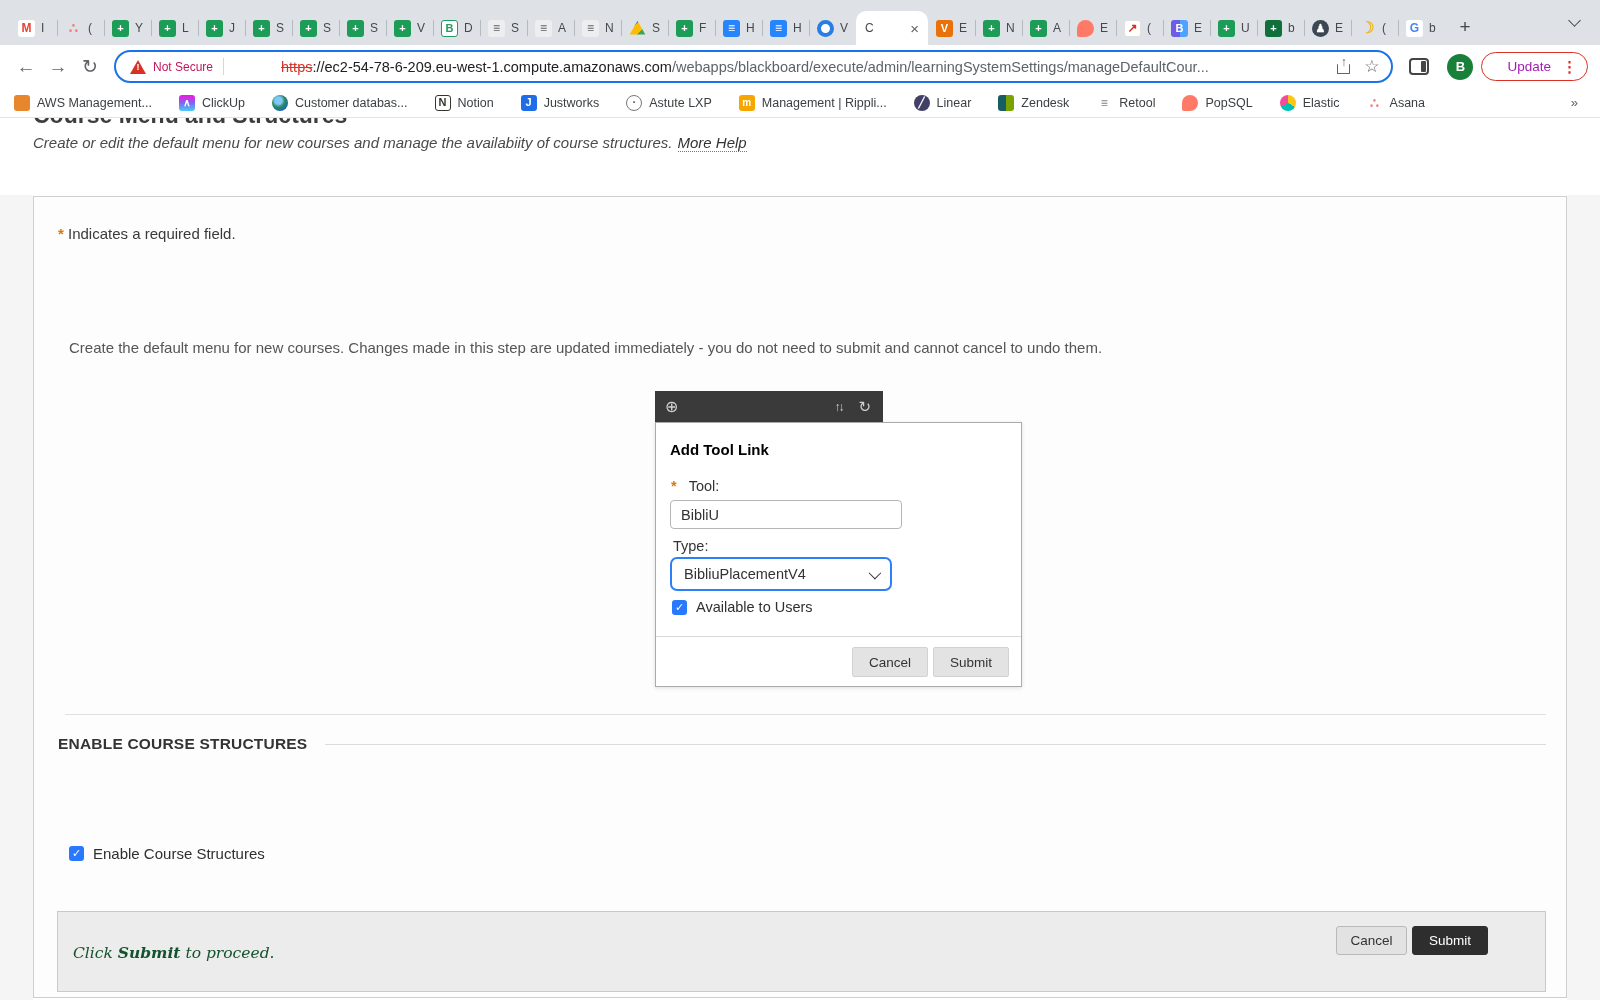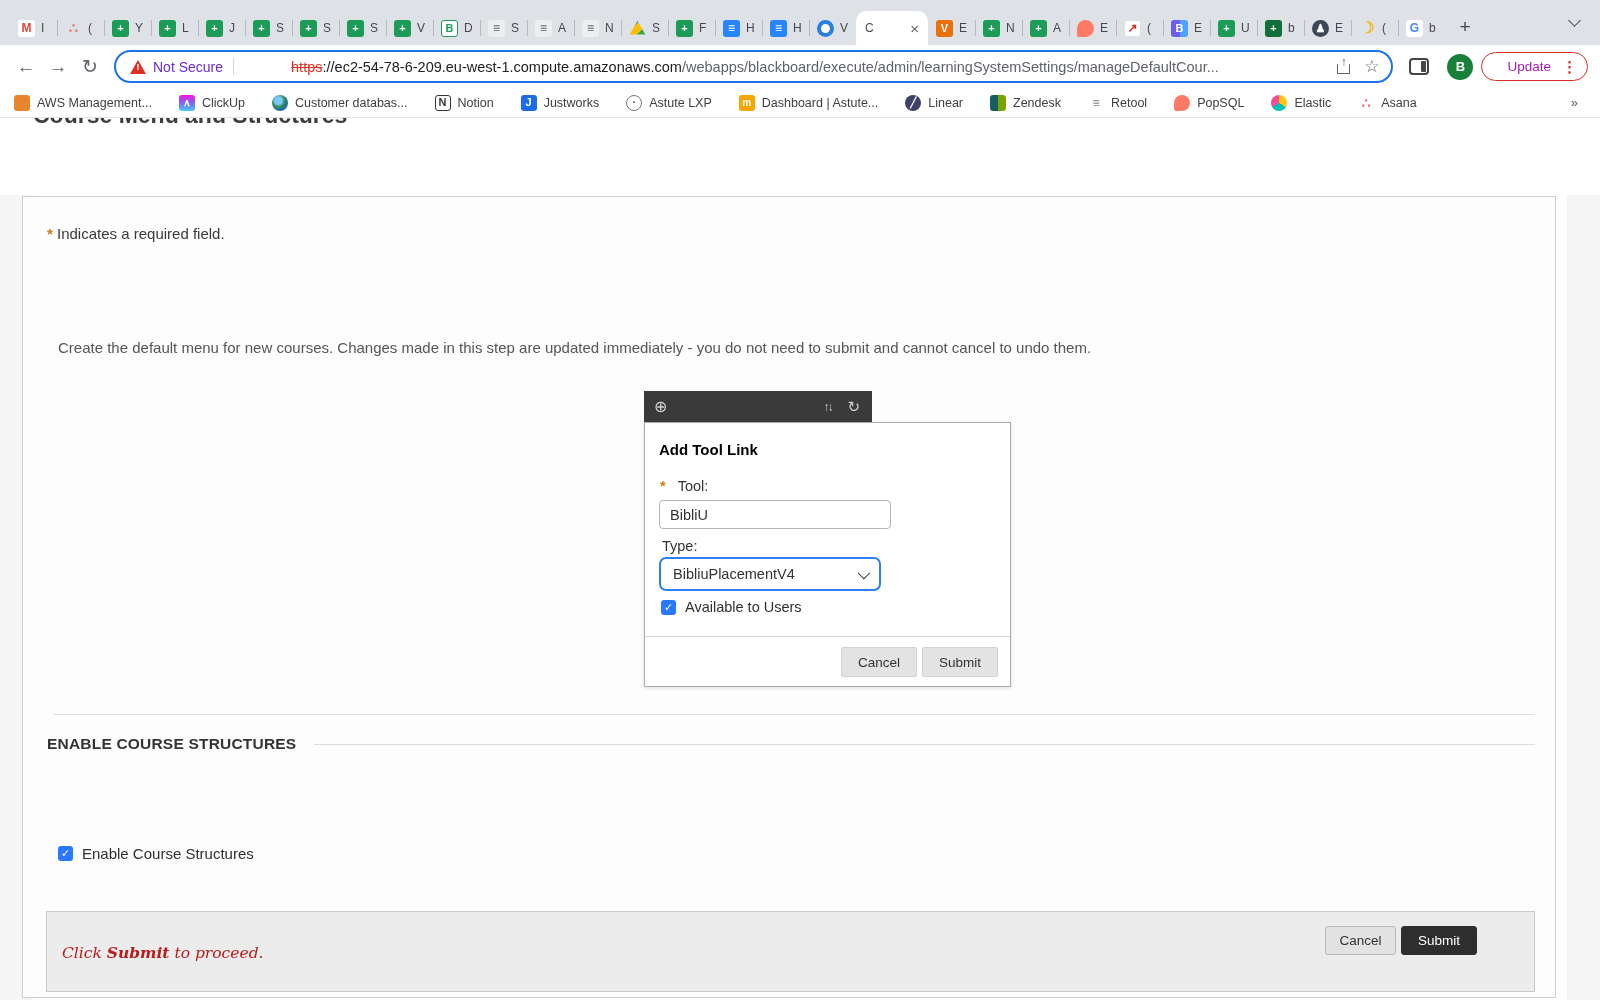--- a/index.html
+++ b/index.html
@@ -47,21 +47,21 @@
   .fav-zendesk { background:linear-gradient(90deg,#175e63 48%,#78a300 52%); }
   .fav-retool { background:#fff; color:#7c7f84; font-size:12px; }
   .fav-elastic { background:conic-gradient(#fec514 0 120deg,#00bfb3 0 240deg,#f04e98 0 360deg); border-radius:50%; }
 
   
   .navbar { position:absolute; top:45px; left:0; width:1600px; height:43px; background:#fff; display:flex; align-items:center; padding:0 10px; }
   .navbtn { width:32px; height:32px; display:flex; align-items:center; justify-content:center; font-size:19px; color:#5f6368; flex:none; }
   .omnibox { flex:1; height:33px; margin:0 6px 0 8px; border:2px solid #1a73e8; border-radius:17px; background:#fff; display:flex; align-items:center; padding:0 12px 0 14px; min-width:0; }
   .warn-tri { width:0; height:0; border-left:8px solid transparent; border-right:8px solid transparent; border-bottom:14px solid #d93025; position:relative; flex:none; margin-right:7px; }
   .warn-tri .bang { position:absolute; left:-1.5px; top:2px; font-size:9px; font-weight:bold; color:#fff; }
-  .notsecure { color:#6d28d9; font-size:14px; flex:none; }
+  .notsecure { color:#be185d; font-size:12px; flex:none; }
   .omni-div { width:1px; height:17px; background:#d4d6d9; margin:0 10px; flex:none; }
   .url { font-size:14.5px; white-space:nowrap; overflow:hidden; flex:1; min-width:0; color:#202124; }
   .url .scheme { color:#d93025; text-decoration:line-through;margin-left:47px; }
   .url .path { color:#5f6368; }
   .share-ic { position:relative; width:13px; height:15px; margin:0 14px 0 8px; flex:none; }
   .share-ic::before { content:""; position:absolute; left:0; right:0; bottom:0; height:9px; border:1.6px solid #5f6368; border-top:none; border-radius:1px; }
   .share-ic .arrow { position:absolute; top:-4px; left:50%; transform:translateX(-50%); font-size:12px; color:#5f6368; }
   .star-ic { font-size:17px; color:#5f6368; flex:none; }
   .panel-ic { width:20px; height:17px; border:2px solid #454545; border-radius:4px; position:relative; flex:none; margin:0 10px; }
   .panel-ic::after { content:""; position:absolute; right:1px; top:1px; bottom:1px; width:5px; background:#454545; border-radius:1px; }
@@ -77,21 +77,21 @@
   .bm-chevron { position:absolute; right:22px; font-size:13px; color:#5f6368; }
 
   
   .content { position:absolute; top:118px; left:0; width:1600px; height:882px; background:#fff; overflow:hidden; }
   .sideband { position:absolute; top:77px; bottom:0; width:33px; background:#f5f5f5; }
   .sideband.l { left:0; } .sideband.r { right:0; }
   .page-h1 { position:absolute; left:33px; top:-16px; font-size:23px; font-weight:bold; color:#3d3d3d; }
   .page-sub { position:absolute; left:33px; top:16px; font-size:15px; font-style:italic; color:#4a4a4a; }
   .page-sub a { color:#333; text-decoration:none; border-bottom:1px dotted #777; margin-left:5px; }
 
-  .container { position:absolute; left:22px; top:78px; width:1534px; height:802px; border:1px solid #cfcfcf; background:#fdfdfd; }
+  .container { position:absolute; left:33px; top:78px; width:1534px; height:802px; border:1px solid #cfcfcf; background:#fdfdfd; }
   .req-note { position:absolute; left:24px; top:28px; font-size:15px; color:#3a3a3a; }
   .star { color:#d6790e; font-weight:bold; }
   .sec-head { position:absolute; left:24px; right:20px; display:flex; align-items:center; }
   .sec-head .t { font-size:15.5px; font-weight:bold; color:#333; letter-spacing:.2px; white-space:nowrap; }
   .sec-head .rule { flex:1; height:1px; background:#dcdcdc; margin-left:18px; }
   .sec1 { top:79px; } .sec2 { top:538px; }
   .instr { position:absolute; left:35px; font-size:15px; color:#555; }
   .instr1 { top:142px; } .instr2 { top:606px; }
   .hdiv { position:absolute; left:31px; right:20px; top:517px; height:1px; background:#e0e0e0; }
 
@@ -117,21 +117,21 @@
   .dlg-select .val { flex:1; }
   .sel-chev { width:9px; height:9px; border-right:1.8px solid #333; border-bottom:1.8px solid #333; transform:rotate(45deg) translateY(-2px); }
   .dlg-cbrow { left:16px; top:176px; }
   .dlg-cbrow .cb-label { font-size:14.5px; }
   .dlg-div { position:absolute; left:0; right:0; top:213px; height:1px; background:#d9d9d9; }
   .dlg-btns { position:absolute; right:12px; top:224px; display:flex; gap:5px; }
   .btn-lite { height:30px; padding:0 16px; background:#e3e3e3; border:1px solid #d2d2d2; border-radius:2px; font-size:13.5px; color:#333; font-family:"Liberation Sans",sans-serif; display:flex; align-items:center; }
 
   
   .footbar { position:absolute; left:23px; right:20px; top:714px; height:81px; background:#ececec; border:1px solid #c9c9c9; }
-  .foot-text { position:absolute; left:15px; top:50%; transform:translateY(-50%); font-family:"DejaVu Serif","Liberation Serif",serif; font-style:italic; font-size:15.5px; color:#b91c1c;text-align:right; }
+  .foot-text { position:absolute; left:15px; top:50%; transform:translateY(-50%); font-family:"DejaVu Serif","Liberation Serif",serif; font-style:italic; font-size:15.5px; color:#14532d;text-align:right; }
   .foot-text b { font-weight:bold; }
   .foot-btn { position:absolute; top:14px; height:29px; border-radius:3px; font-size:13.5px; display:flex; align-items:center; justify-content:center; font-family:"Liberation Sans",sans-serif; }
   .foot-cancel { right:138px; width:71px; background:#e2e2e2; border:1px solid #b9b9b9; color:#333; }
   .foot-submit { right:57px; width:76px; background:#2e2e2e; border:1px solid #2e2e2e; color:#fff; }
 </style>
 </head>
 <body>
 
 <div class="tabstrip">
   <div class="tabs">
@@ -313,21 +313,21 @@
     <div class="bm">
       <span class="fav fav-justworks">J</span>
       <span>Justworks</span>
     </div>
     <div class="bm">
       <span class="fav fav-astute">·</span>
       <span>Astute LXP</span>
     </div>
     <div class="bm">
       <span class="fav fav-rippling">m</span>
-      <span>Dashboard | Astute...</span>
+      <span>Management | Rippli...</span>
     </div>
     <div class="bm">
       <span class="fav fav-linear">╱</span>
       <span>Linear</span>
     </div>
     <div class="bm">
       <span class="fav fav-zendesk"></span>
       <span>Zendesk</span>
     </div>
     <div class="bm">
@@ -344,20 +344,23 @@
     </div>
     <div class="bm">
       <span class="fav fav-asana">∴</span>
       <span>Asana</span>
     </div>
     <span class="bm-chevron">»</span>
 </div>
 
 <div class="content">
   <div class="page-h1">Course Menu and Structures</div>
+  <div class="page-sub">
+    <span>Create or edit the default menu for new courses and manage the availabiity of course structures.</span><a href="#">More Help</a>
+  </div>
 
   <div class="sideband l"></div>
   <div class="sideband r"></div>
 
   <div class="container">
     <div class="req-note">
       <span class="star">*</span> <span>Indicates a required field.</span>
     </div>
 
     <div class="instr instr1">Create the default menu for new courses. Changes made in this step are updated immediately - you do not need to submit and cannot cancel to undo them.</div>

